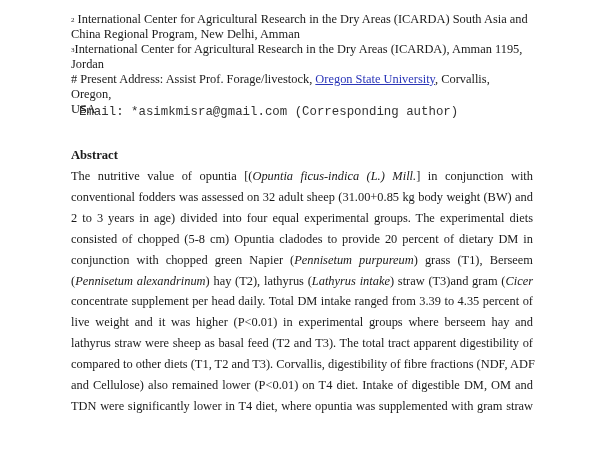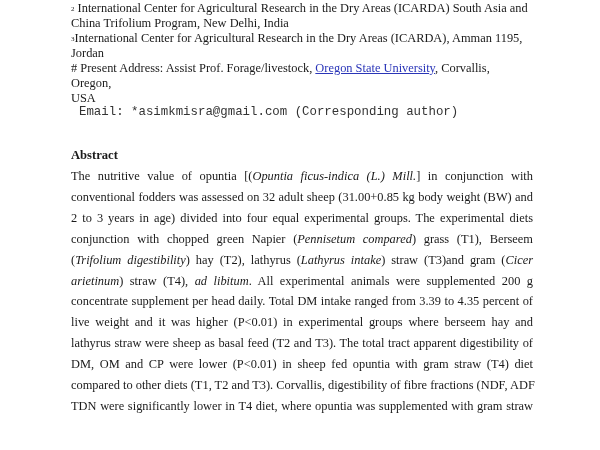--- a/index.html
+++ b/index.html
@@ -1,60 +1,60 @@
 <!DOCTYPE html>
 <html><head>
 <meta charset="utf-8">
 <style>
   html, body { margin: 0; padding: 0; background: #ffffff; }
   body { width: 600px; height: 450px; overflow: hidden; position: relative;
          font-family: "Liberation Serif", "DejaVu Serif", serif; color: #1a1a1a; }
   .page { position: absolute; left: 71px; top: 0; width: 462px; }
   .aff { font-size: 12.4px; line-height: 15px; margin: 0; }
   .aff sup { font-size: 7px; vertical-align: top; position: relative; top: 1px; }
-  .aff1 { margin-top: 1px; }
+  .aff1 { margin-top: 12px; }
   a.link { color: #2a35b8; text-decoration: underline; margin-top: 30px; }
   .email { font-size: 12.4px; line-height: 15px; margin: 8px; position: absolute; top: 97px; color: #333; font-family: Liberation Mono, monospace; }
   .abs-title { font-weight: bold; font-size: 12.6px; position: absolute; top: 148px; margin: 0; }
   .abs-body { position: absolute; top: 166px; width: 462px; font-size: 12.4px; line-height: 20.9px;
               text-align: justify; margin: 0; }
   .abs-body span.line { display: block; text-align: justify; text-align-last: justify; white-space: nowrap; overflow: visible; }
   i { font-style: italic; }
 </style>
 </head>
 <body>
 
 <div class="page">
   <div>
     <p class="aff aff1">
       <sup>2</sup>
       <span>International Center for Agricultural Research in the Dry Areas (ICARDA) South Asia and</span><br>
-      <span>China Trifolium Program, New Delhi, India</span>
+      <span>China Regional Program, New Delhi, Amman</span>
     </p>
     <p class="aff">
       <sup>3</sup><span>International Center for Agricultural Research in the Dry Areas (ICARDA), Amman 1195,</span><br>
       <span>Jordan</span>
     </p>
     <p class="aff">
       <span># Present Address: Assist Prof. Forage/livestock, </span><a class="link">Oregon State University</a><span>, Corvallis, Oregon,</span><br>
       <span>USA</span>
     </p>
   </div>
 
   <p class="email">Email: *asimkmisra@gmail.com (Corresponding author)</p>
 
   <p class="abs-title">Abstract</p>
 
   <div class="abs-body" id="abs-body">
       <span class="line">The nutritive value of opuntia [(<i>Opuntia ficus-indica (L.) Mill.</i>] in conjunction with</span>
       <span class="line">conventional fodders was assessed on 32 adult sheep (31.00+0.85 kg body weight (BW) and</span>
       <span class="line">2 to 3 years in age) divided into four equal experimental groups. The experimental diets</span>
-      <span class="line">conjunction with chopped green Napier (<i>Pennisetum compared</i>) grass (T1), Berseem</span>
-      <span class="line">(<i>Trifolium digestibility</i>) hay (T2), lathyrus (<i>Lathyrus intake</i>) straw (T3)and gram (<i>Cicer</i></span>
-      <span class="line"><i>arietinum</i>) straw (T4), <i>ad libitum</i>. All experimental animals were supplemented 200 g</span>
+      <span class="line">consisted of chopped (5-8 cm) Opuntia cladodes to provide 20 percent of dietary DM in</span>
+      <span class="line">conjunction with chopped green Napier (<i>Pennisetum purpureum</i>) grass (T1), Berseem</span>
+      <span class="line">(<i>Pennisetum alexandrinum</i>) hay (T2), lathyrus (<i>Lathyrus intake</i>) straw (T3)and gram (<i>Cicer</i></span>
       <span class="line">concentrate supplement per head daily.  Total DM intake ranged from 3.39 to 4.35 percent of</span>
       <span class="line">live weight and it was higher (P&lt;0.01) in experimental groups where berseem hay and</span>
       <span class="line">lathyrus straw were sheep as basal feed (T2 and T3). The total tract apparent digestibility of</span>
-      <span class="line">DM, OM and CP were lower (P&lt;0.01) in sheep fed opuntia with gram straw (T4) diet</span>
       <span class="line">compared to other diets (T1, T2 and T3). Corvallis, digestibility of fibre fractions (NDF, ADF</span>
+      <span class="line">and Cellulose) also remained lower (P&lt;0.01) on T4 diet. Intake of digestible DM, OM and</span>
       <span class="line" style="text-align-last: justify;">TDN were significantly lower in T4 diet, where opuntia was supplemented with gram straw</span>
     </div>
 </div>
 
 </body></html>

